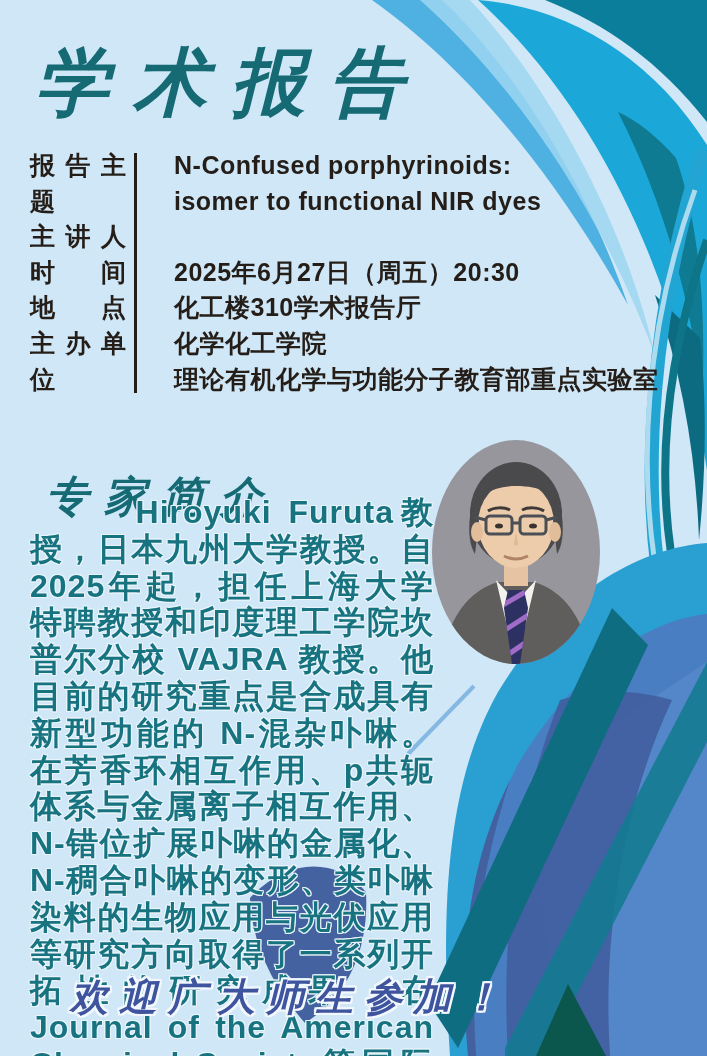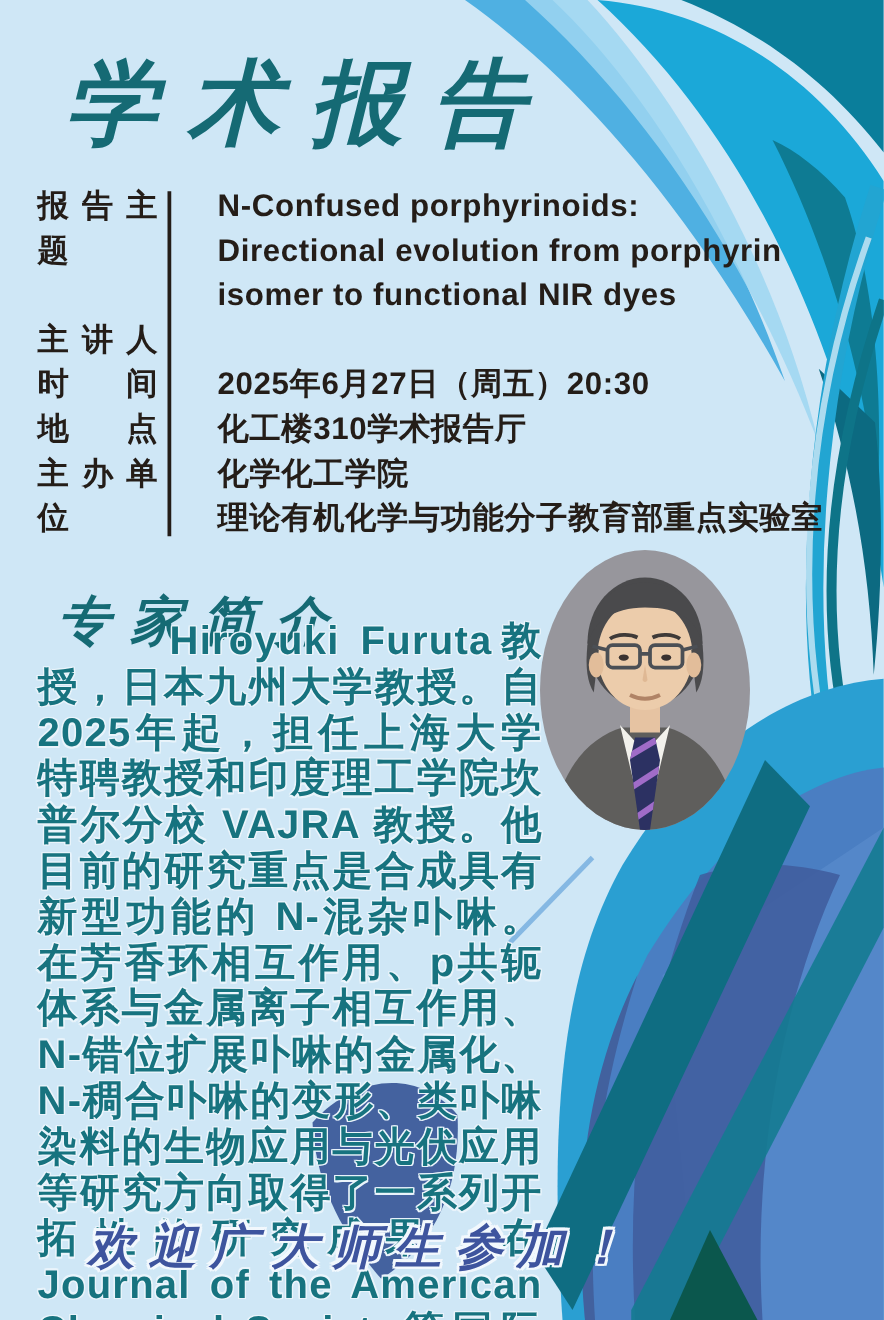--- a/index.html
+++ b/index.html
@@ -5,21 +5,21 @@
   html,body{margin:0;padding:0;}
   body{
     width:707px;height:1056px;position:relative;overflow:hidden;
     background:#cfe7f6;
     font-family:"Liberation Sans", sans-serif;
   }
   .page{position:absolute;inset:0;width:707px;height:1056px;overflow:hidden;}
   svg.bg{position:absolute;left:0;top:0;z-index:0;}
 
   .title{
-    position:absolute;left:52px;top:34px;z-index:2;
+    position:absolute;left:35px;top:34px;z-index:2;
     font-family:"DejaVu Serif", serif;
     font-size:74px;font-weight:bold;font-style:italic;
     color:#156a74;letter-spacing:24px;white-space:nowrap;
   }
 
   .info{position:absolute;left:30px;top:148px;z-index:2;width:640px;}
   .info-divider{position:absolute;left:104px;top:5px;bottom:4px;width:3px;background:#241d18;}
   .info-row{display:flex;align-items:flex-start;gap:42px;}
   .info-label{
     width:96px;flex:0 0 96px;
@@ -90,21 +90,20 @@
 
   <div class="title">学术报告</div>
 
   <div class="info">
     <div class="info-divider"></div>
 
     <div class="info-row">
       <div class="info-label">报告主题</div>
       <div class="info-values">
         <div class="val-line">N-Confused porphyrinoids:</div>
-        <div class="val-line">Directional evolution from porphyrin</div>
         <div class="val-line">isomer to functional NIR dyes</div>
       </div>
     </div>
 
     <div class="info-row">
       <div class="info-label">主讲人</div>
     </div>
 
     <div class="info-row">
       <div class="info-label">时间</div>

